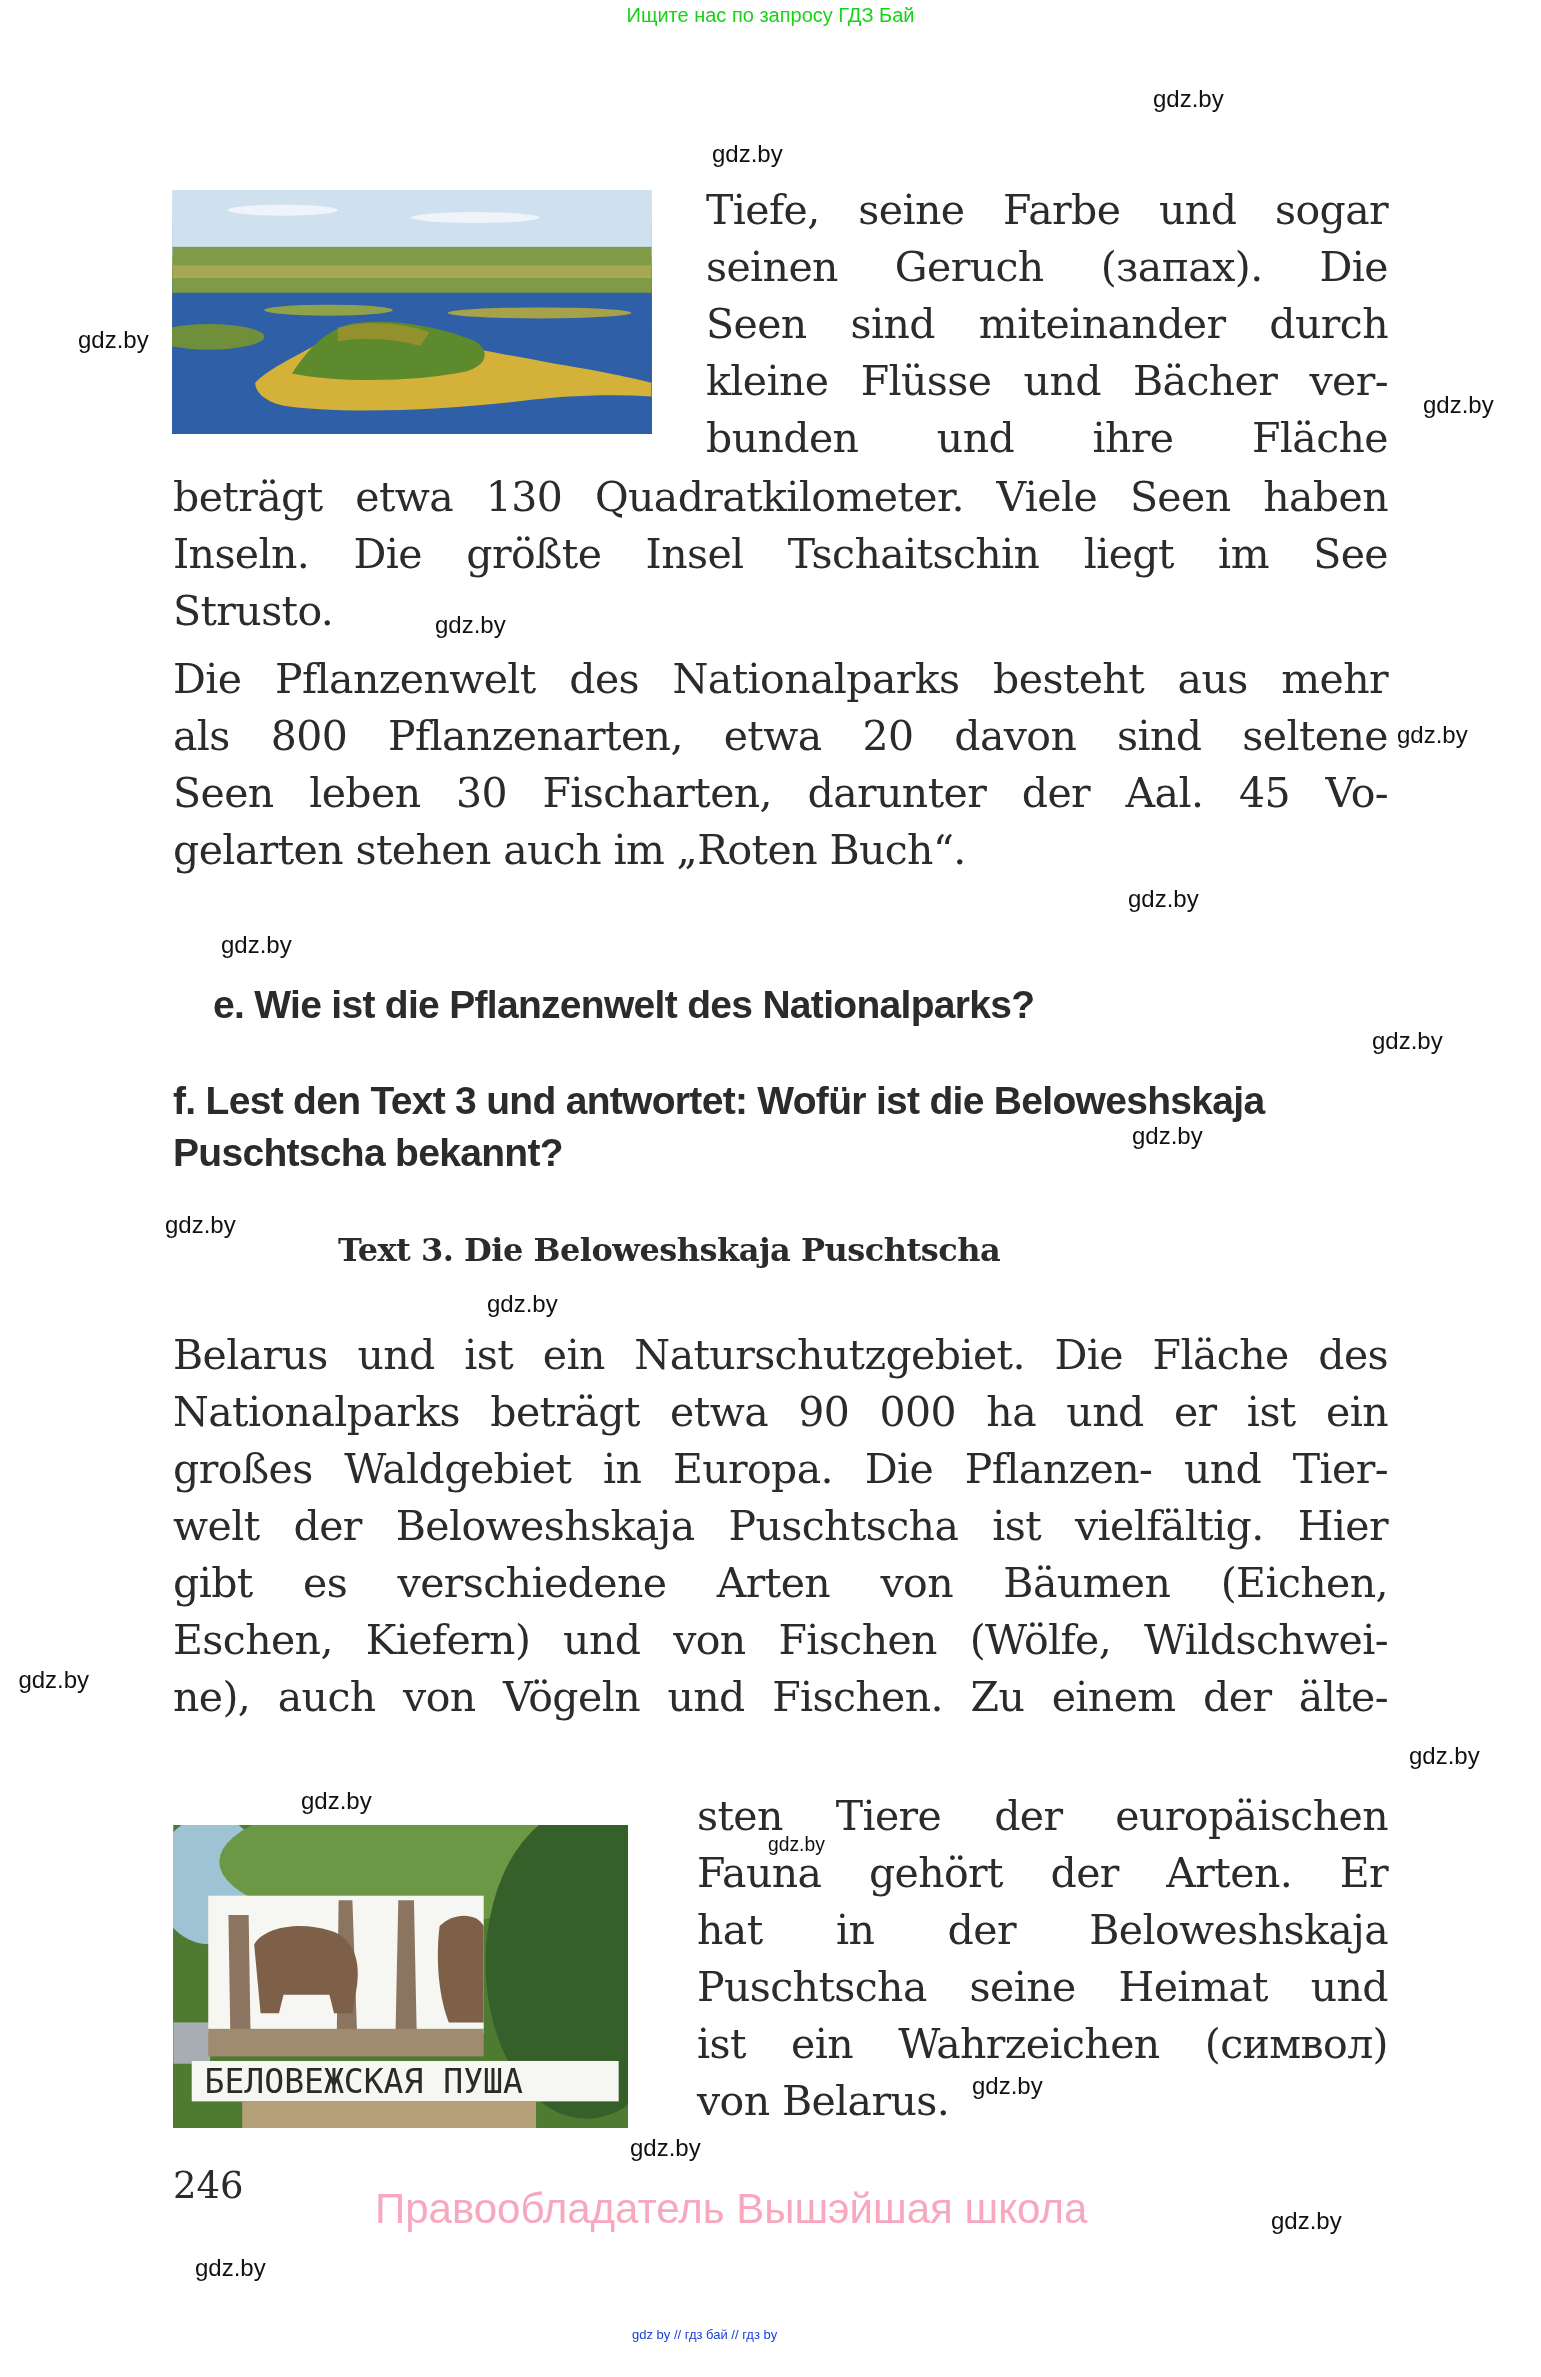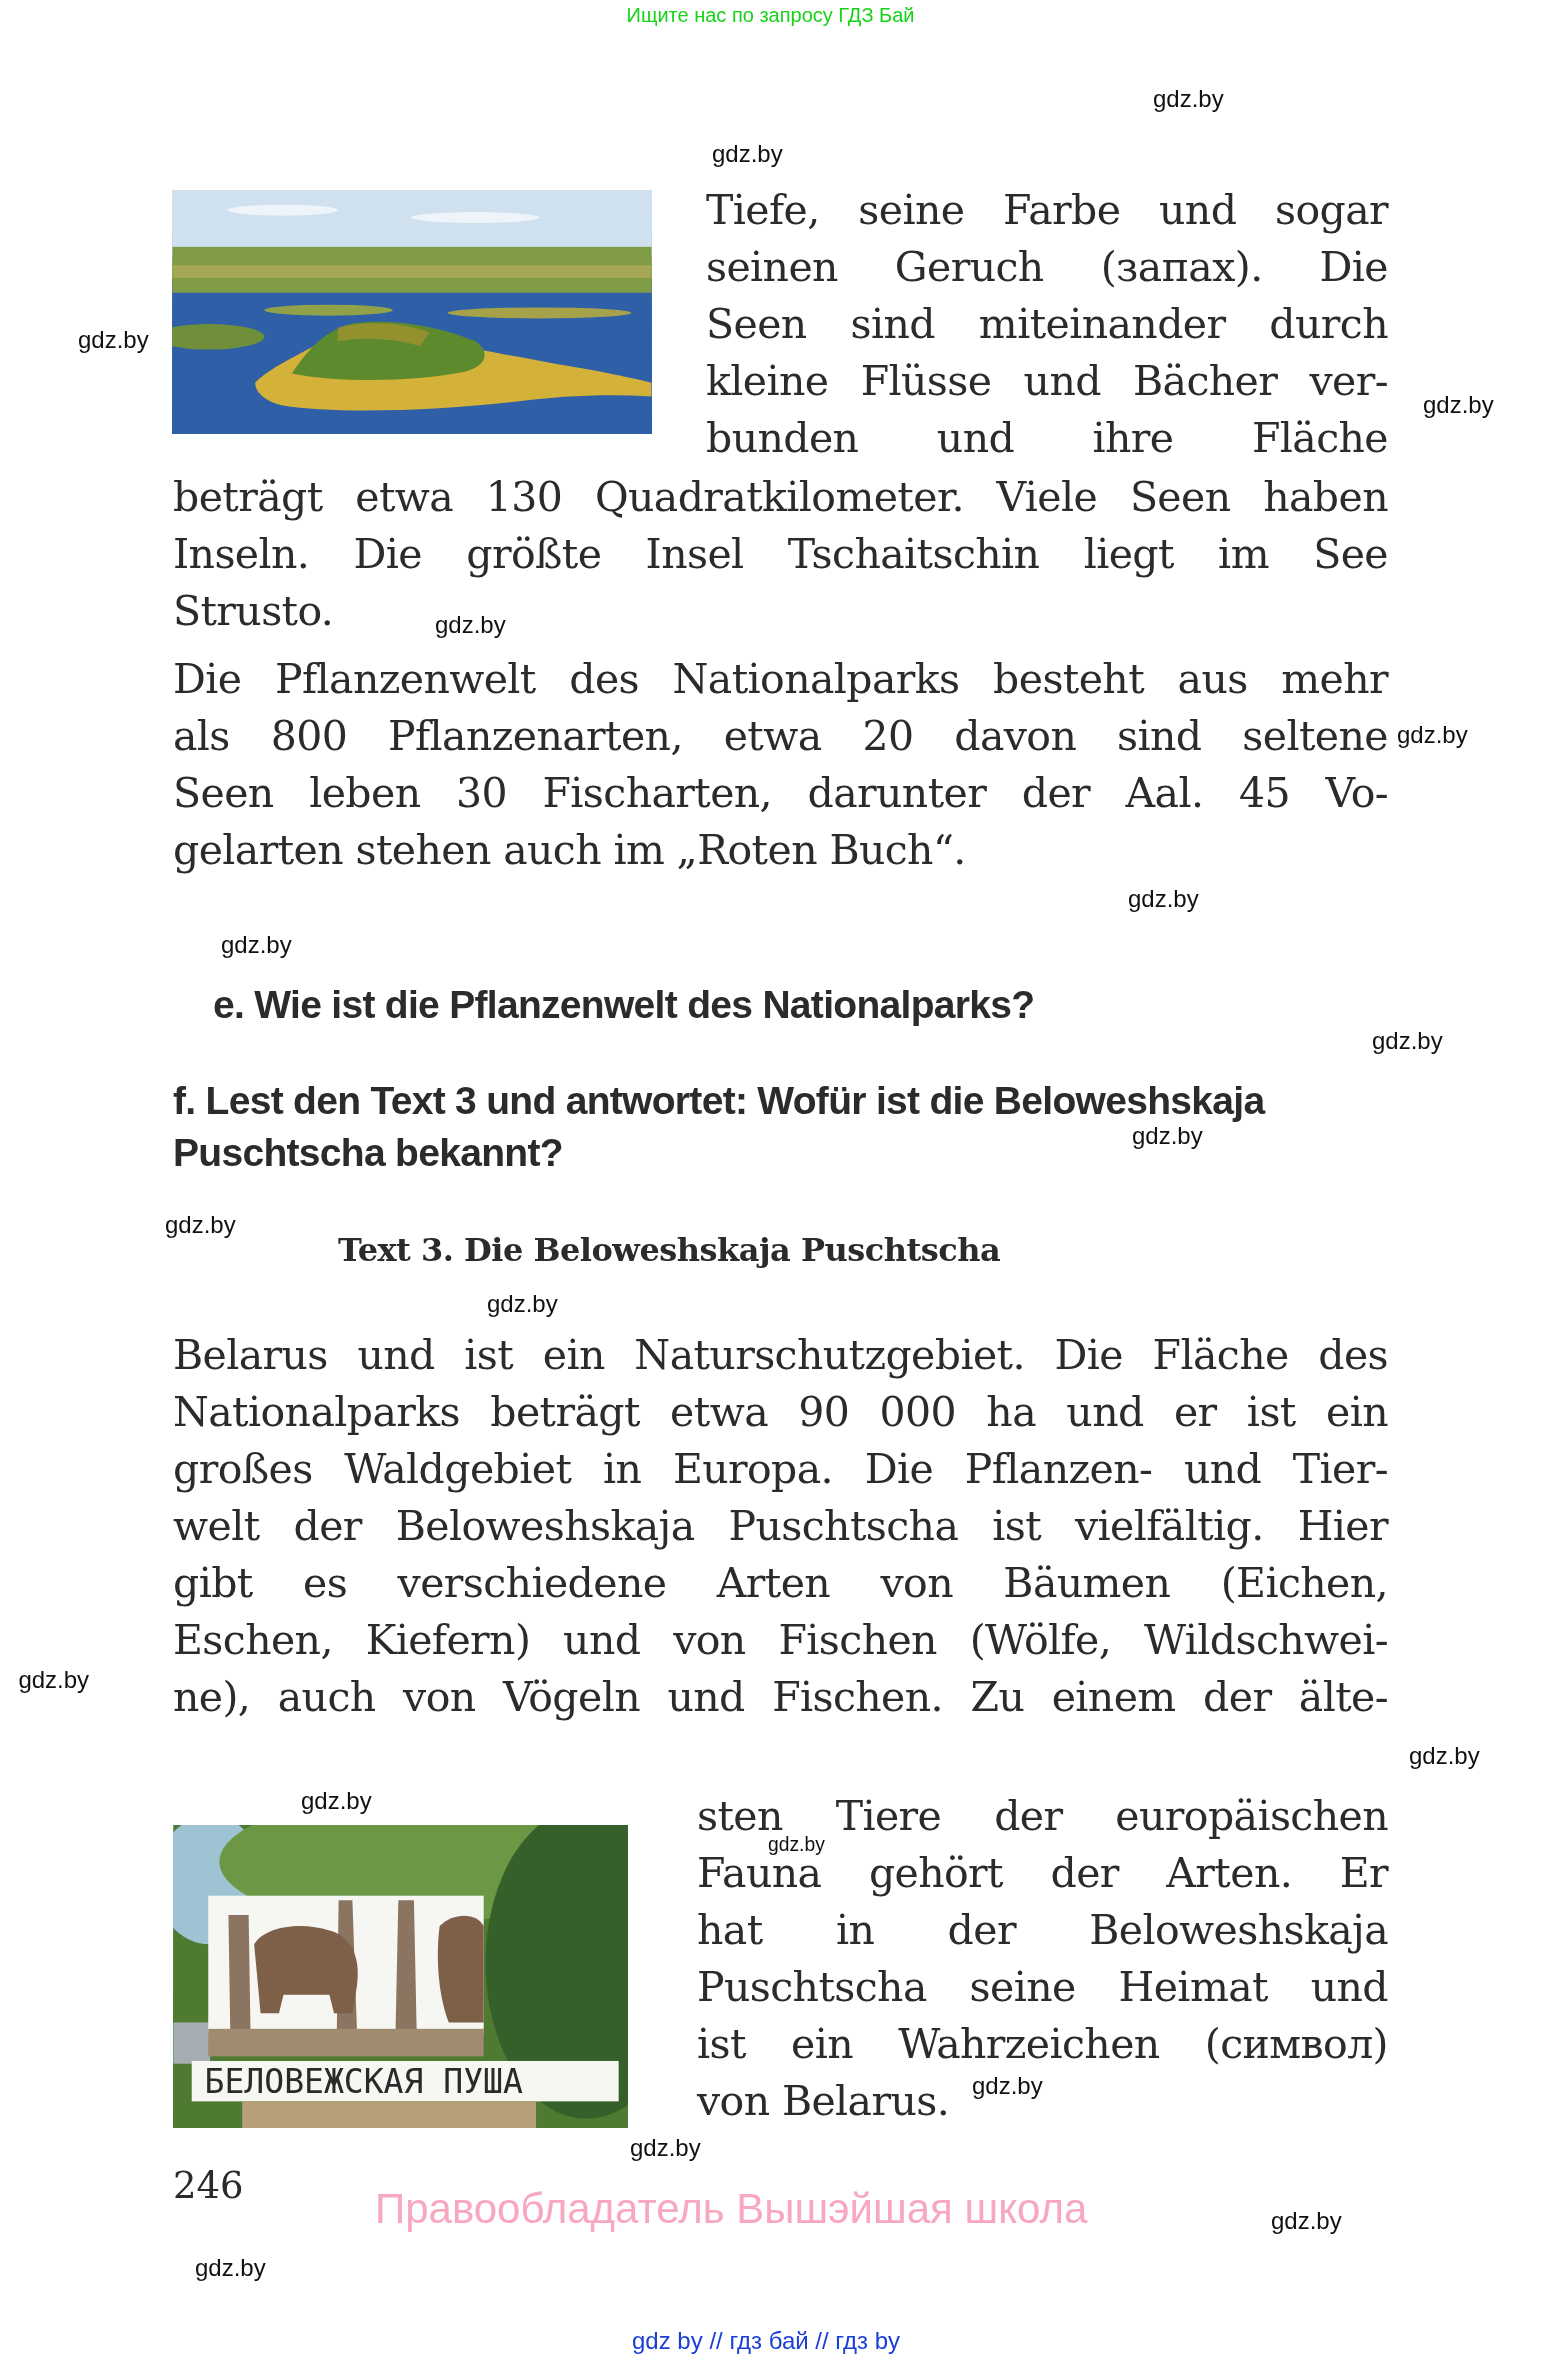--- a/index.html
+++ b/index.html
@@ -7,21 +7,21 @@
   .abs { position:absolute; }
   .banner { top:3.7px; left:0; width:1541px; text-align:center; font-family:"Liberation Sans", sans-serif; font-size:20px; color:#17d317; }
   .wm { font-family:"Liberation Sans", sans-serif; font-size:24px; color:#111; white-space:nowrap; }
   .body-text { font-family:"DejaVu Serif", serif; font-size:41px; line-height:57px; color:#2b2b2b; text-align:justify; text-align-last:justify; letter-spacing:-0.6px; }
   .line { display:block; white-space:nowrap; text-align:justify; text-align-last:justify; height:57px; }
   .line.last { text-align-last:left; }
   .question { font-family:"Liberation Sans", sans-serif; font-weight:bold; font-size:39px; color:#2b2b2b; line-height:51px; letter-spacing:-0.7px; white-space:nowrap; }
   .heading { font-family:"DejaVu Serif", serif; font-weight:bold; font-size:32px; color:#2b2b2b; white-space:nowrap; letter-spacing:-0.5px; }
   .page-num { font-family:"DejaVu Serif", serif; font-size:37px; color:#2b2b2b; }
   .copyright { font-family:"Liberation Sans", sans-serif; font-size:42px; color:#f7a8bf; white-space:nowrap; }
-  .footer-links { font-family:"Liberation Sans", sans-serif; font-size:24px; color:#1a3fd6; white-space:nowrap; }
+  .footer-links { font-family:"Liberation Sans", sans-serif; font-size:13px; color:#1a3fd6; white-space:nowrap; }
   .photo { overflow:hidden; }
   .lake-photo { background:linear-gradient(180deg,#dfe9f3 0%,#b9d3ea 26%,#9cb27a 28%,#7e9a44 36%,#3e6eb1 44%,#2f5fa8 100%); }
   .bison-photo { background:linear-gradient(160deg,#c9dde6 0%,#6f9a4e 18%,#4f7a33 50%,#3f6a2a 100%); }
 </style>
 </head>
 <body>
 
 <div class="abs banner">Ищите нас по запросу ГДЗ Бай</div>
 
 <div class="abs wm" style="left:1153px;top:85px;">gdz.by</div>

